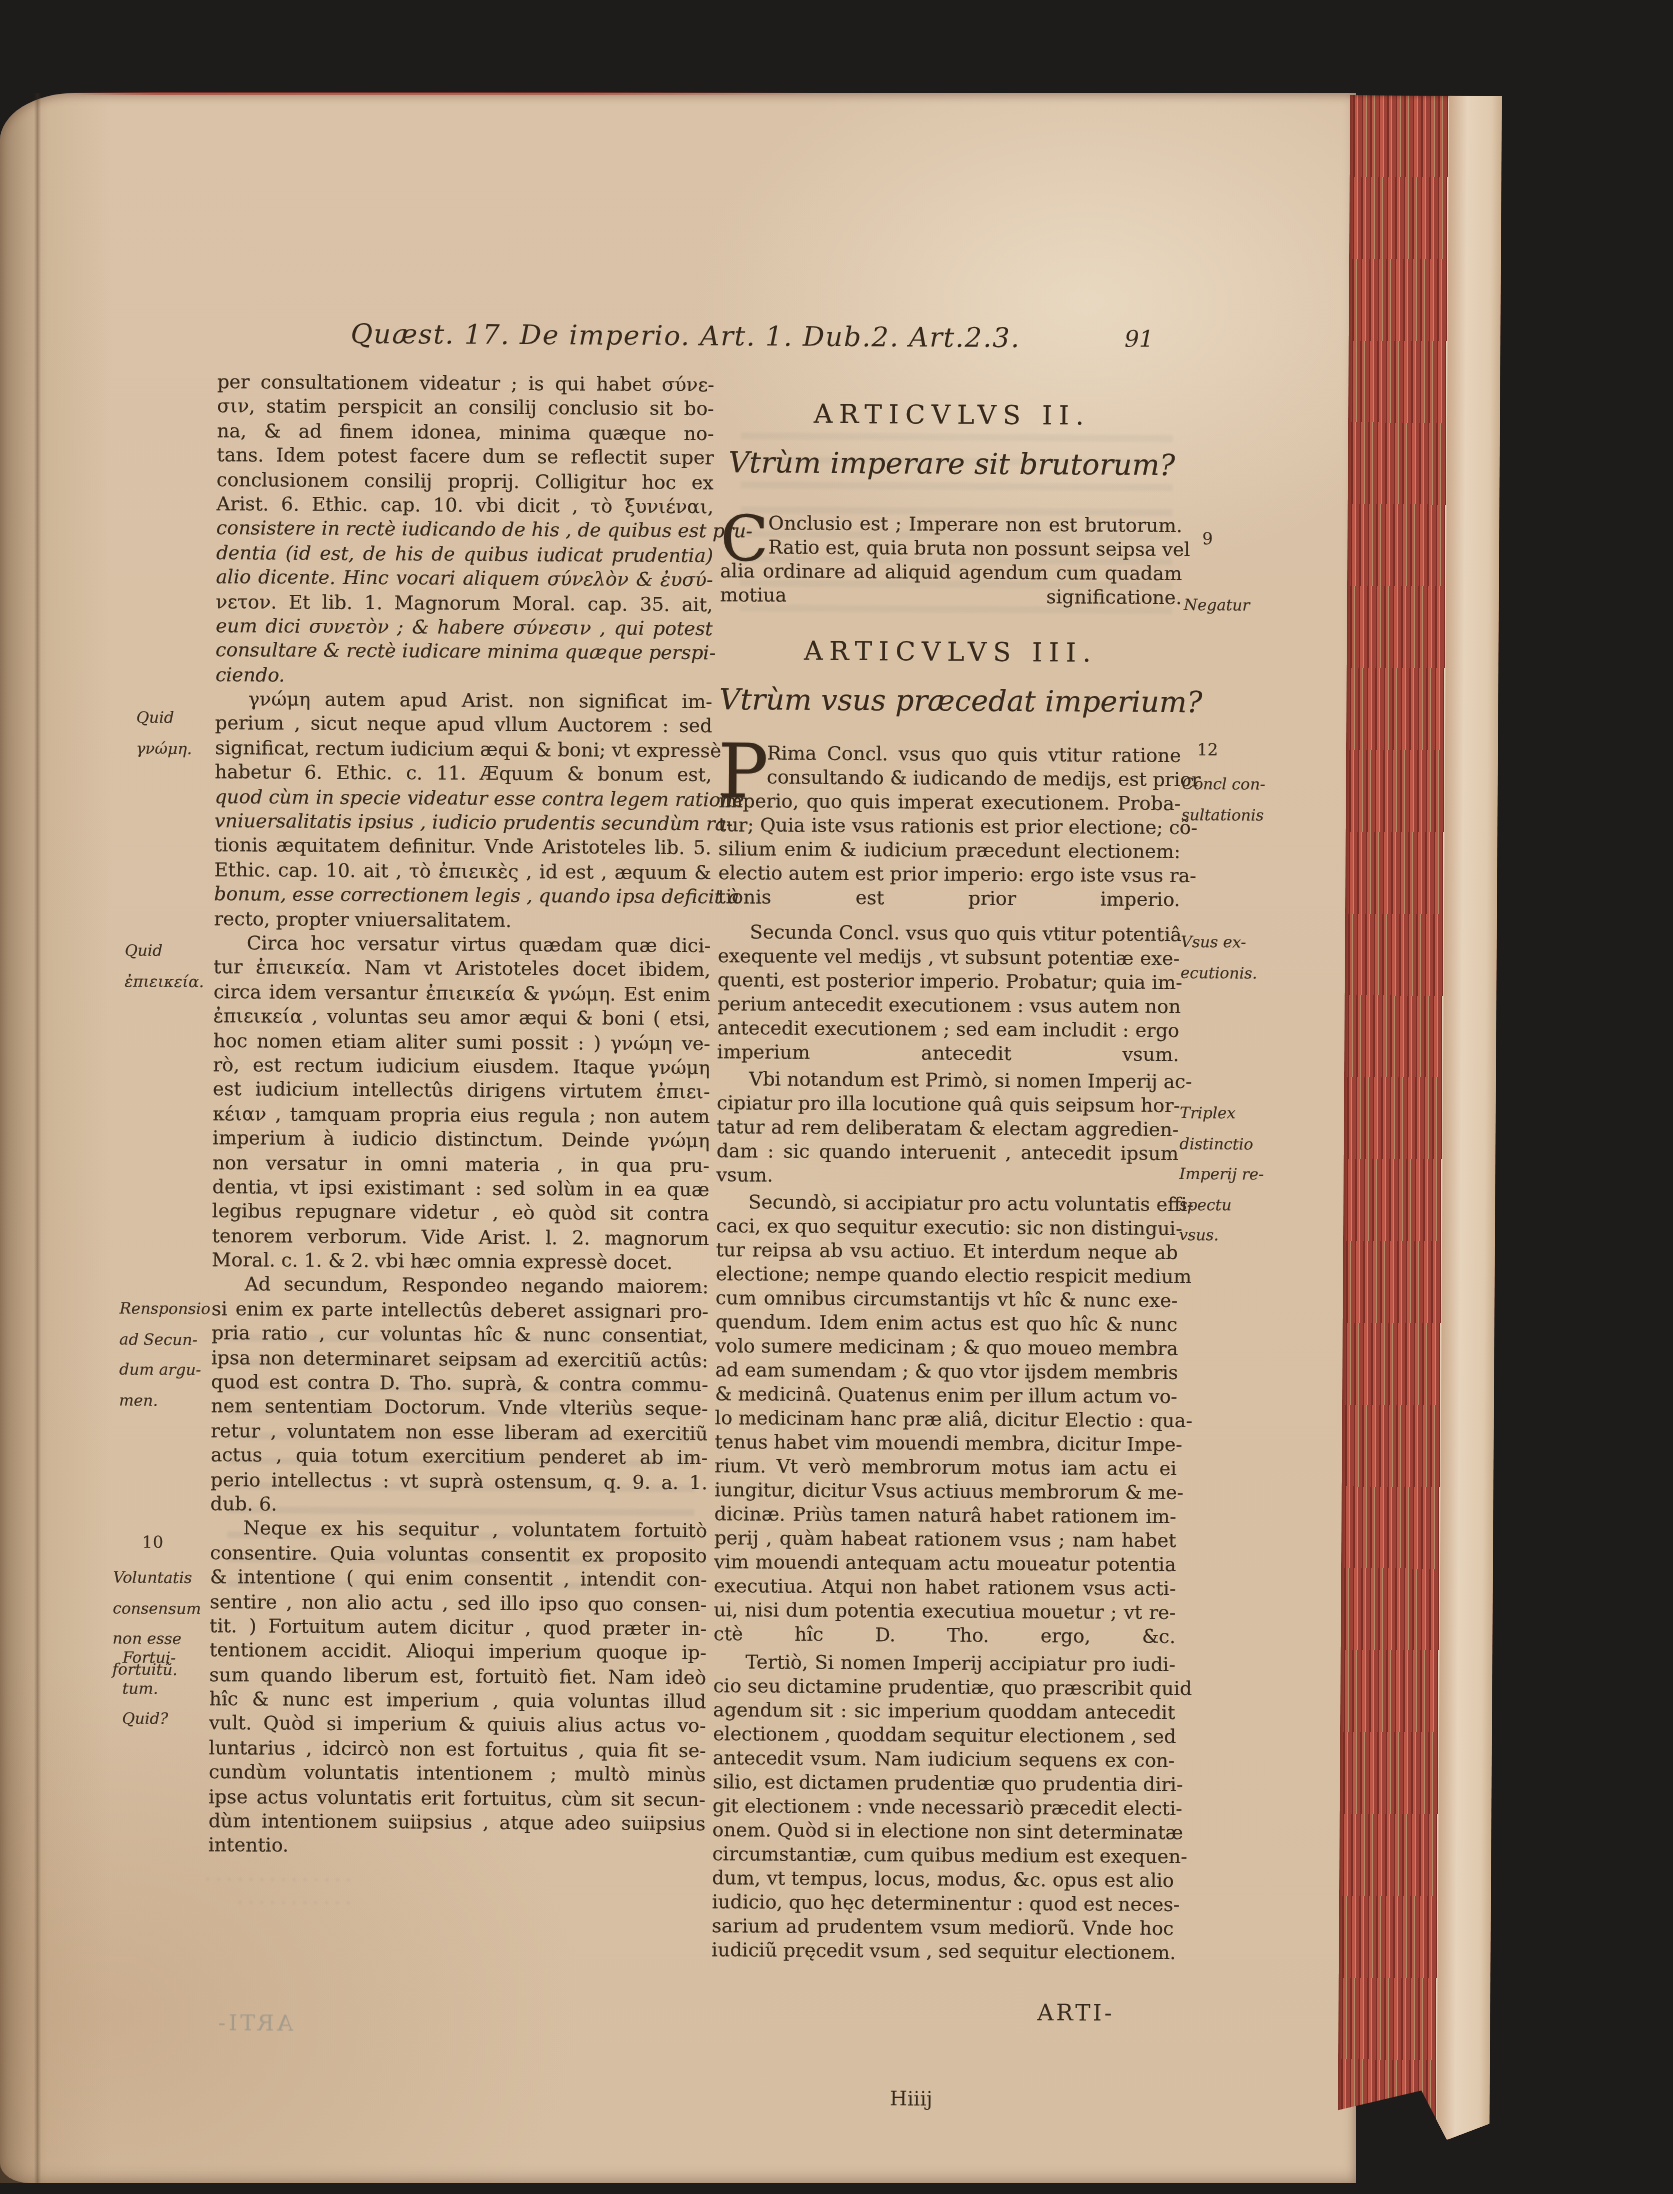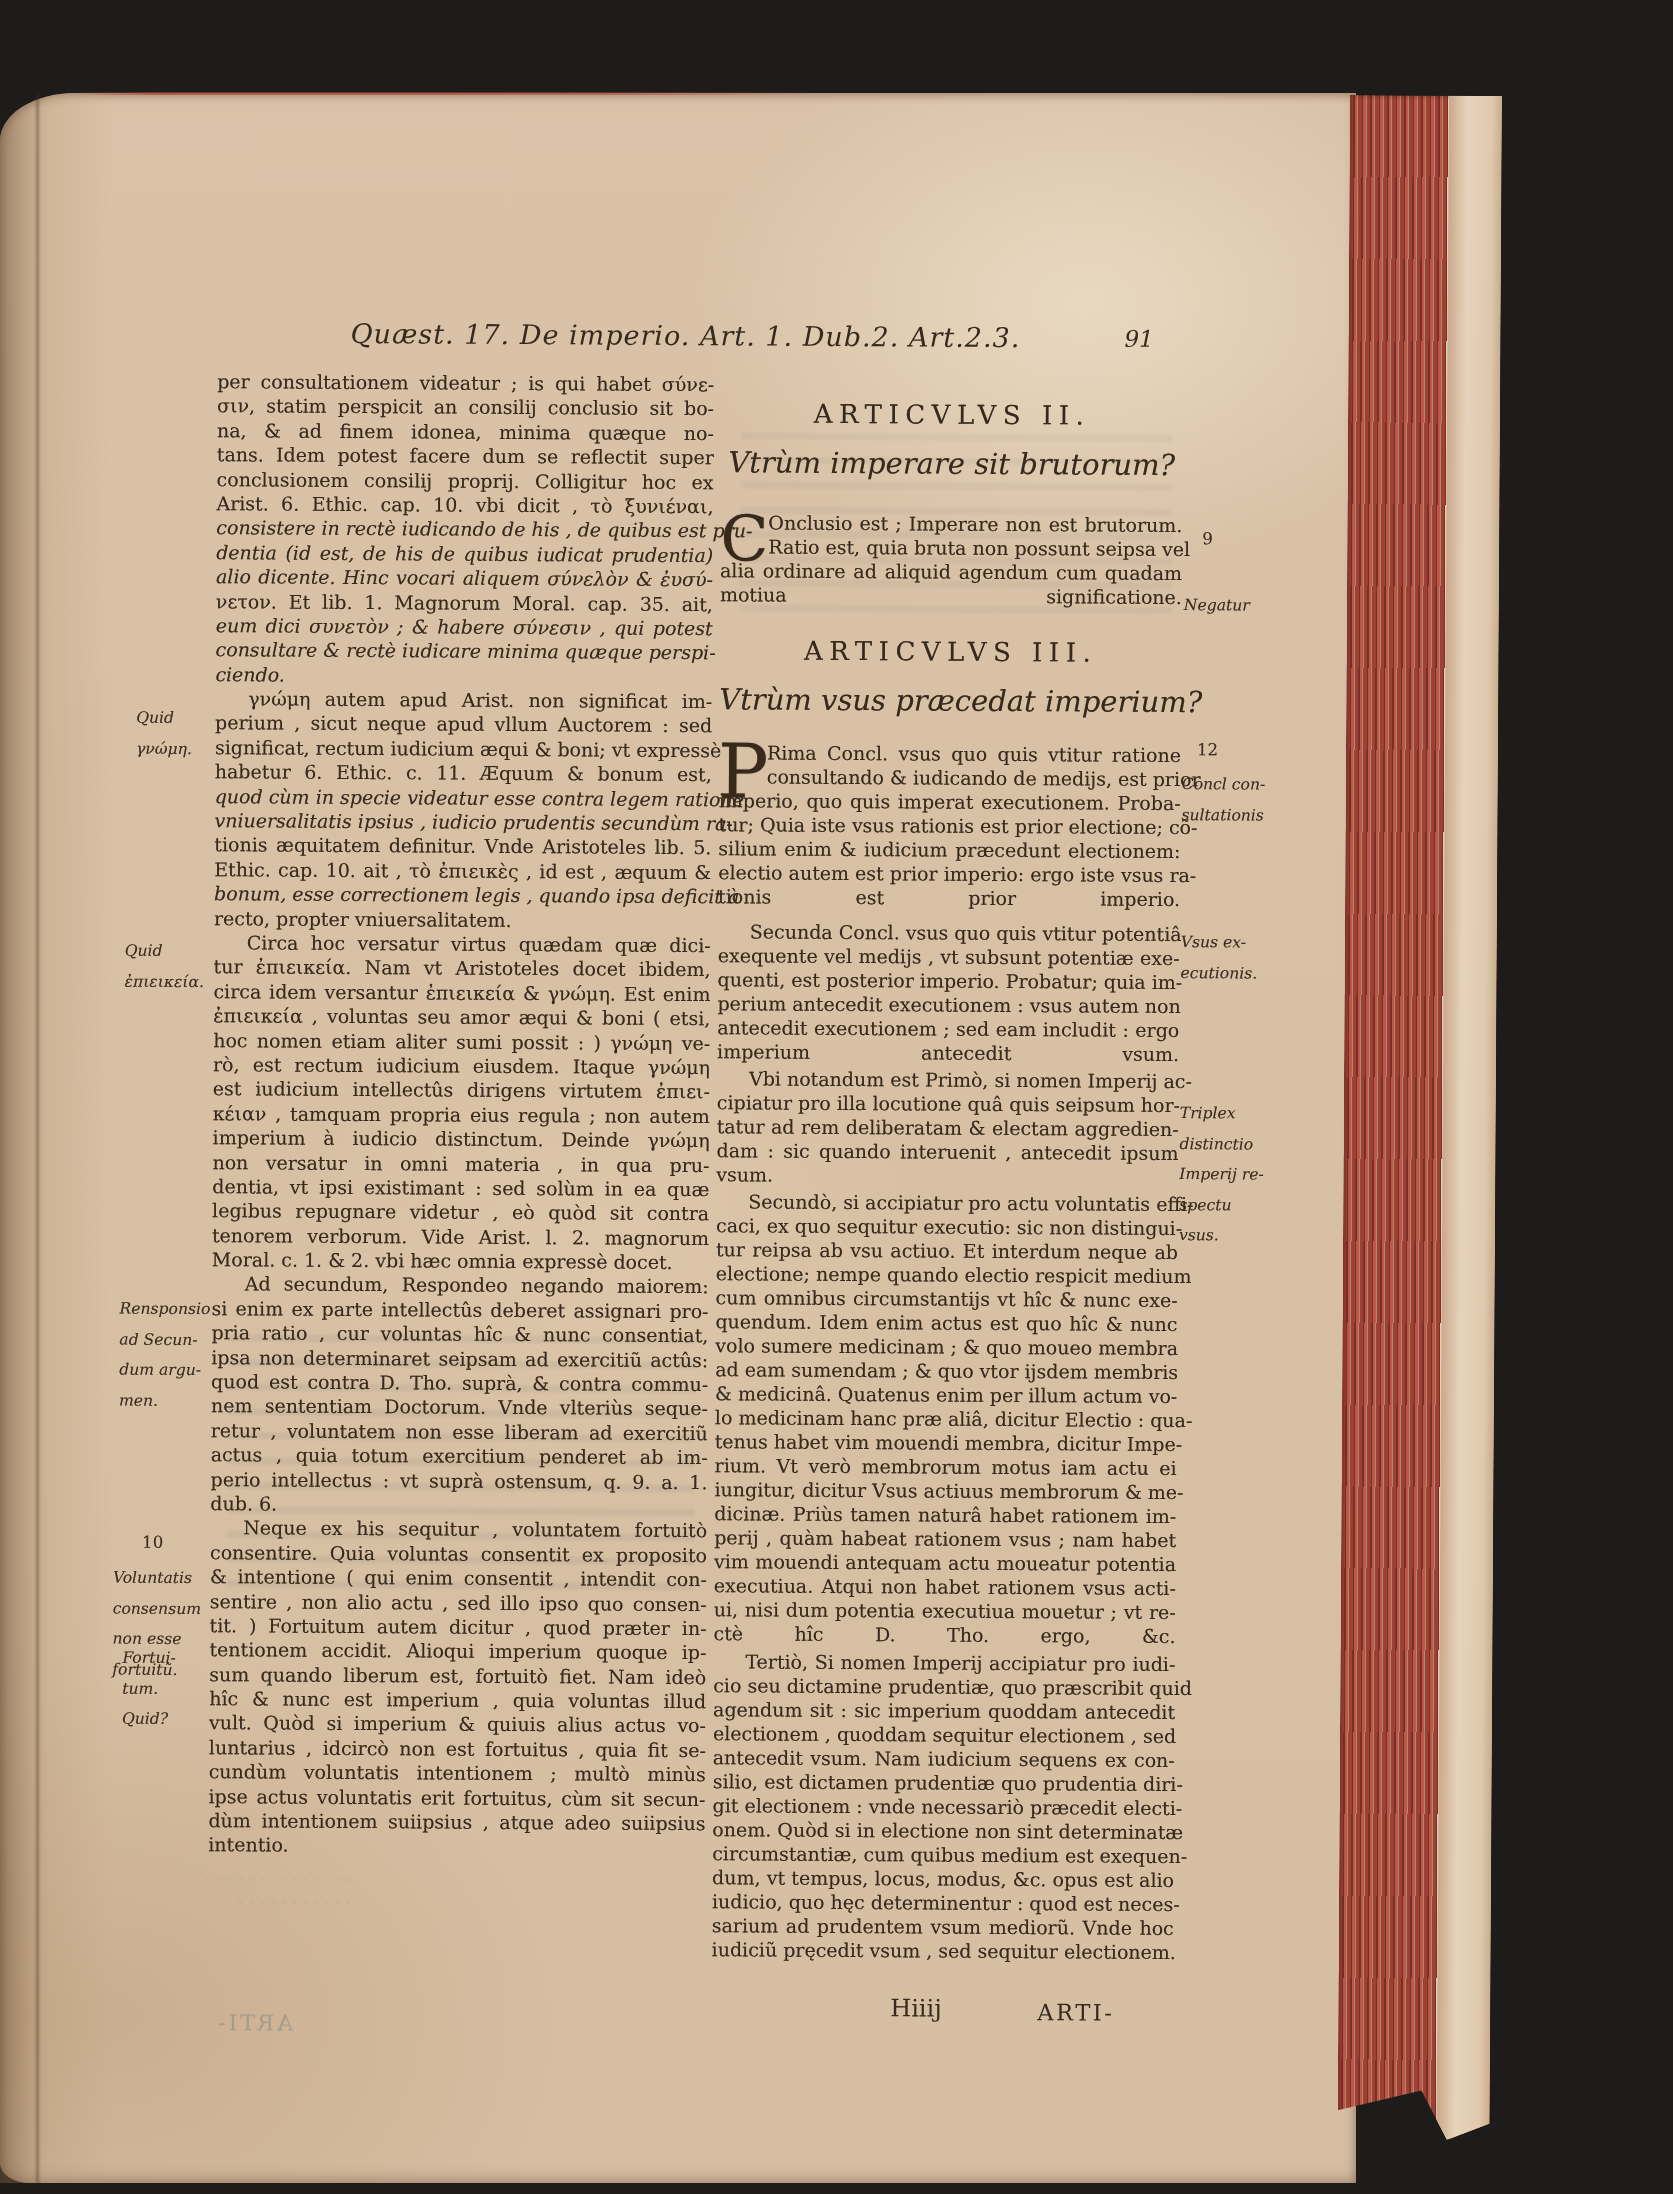--- a/index.html
+++ b/index.html
@@ -89,21 +89,21 @@
     position:absolute;font-size:63px;line-height:50px;
     text-shadow:0 0 1px rgba(50,35,20,.5);
   }
   .dropcap-para .line:nth-child(1),
   .dropcap-para .line:nth-child(2){padding-left:48px;}
   
   .mnote{position:absolute;font-style:italic;font-size:15.6px;color:#3b2d1f;}
   .mnote .line{font-size:15.6px;line-height:18.6px;height:18.6px;text-align:left;text-align-last:left;white-space:nowrap;text-shadow:0 0 0.5px rgba(55,40,25,.4);margin-top:12px;}
   .mnum{position:absolute;font-size:16.6px;font-style:normal;color:#3b2d1f;text-shadow:0 0 0.5px rgba(55,40,25,.4);}
   
-  .signature{position:absolute;left:902px;top:1900px;font-size:24px;}
+  .signature{position:absolute;left:902px;top:1992px;font-size:20px;}
   .catchword{position:absolute;left:1049px;top:1904px;font-size:22.6px;letter-spacing:2.5px;}
   
   .ghost-band{
     position:absolute;opacity:.10;
     background:repeating-linear-gradient(0deg, rgba(0,0,0,0) 0 15px, rgba(75,90,95,.8) 15px 22px, rgba(0,0,0,0) 22px 24.6px);
     filter:blur(1px);
   }
   .ghost-word{
     position:absolute;transform:scaleX(-1);color:#6d7b7d;opacity:.42;
     font-size:22px;letter-spacing:3px;filter:blur(0.6px);

